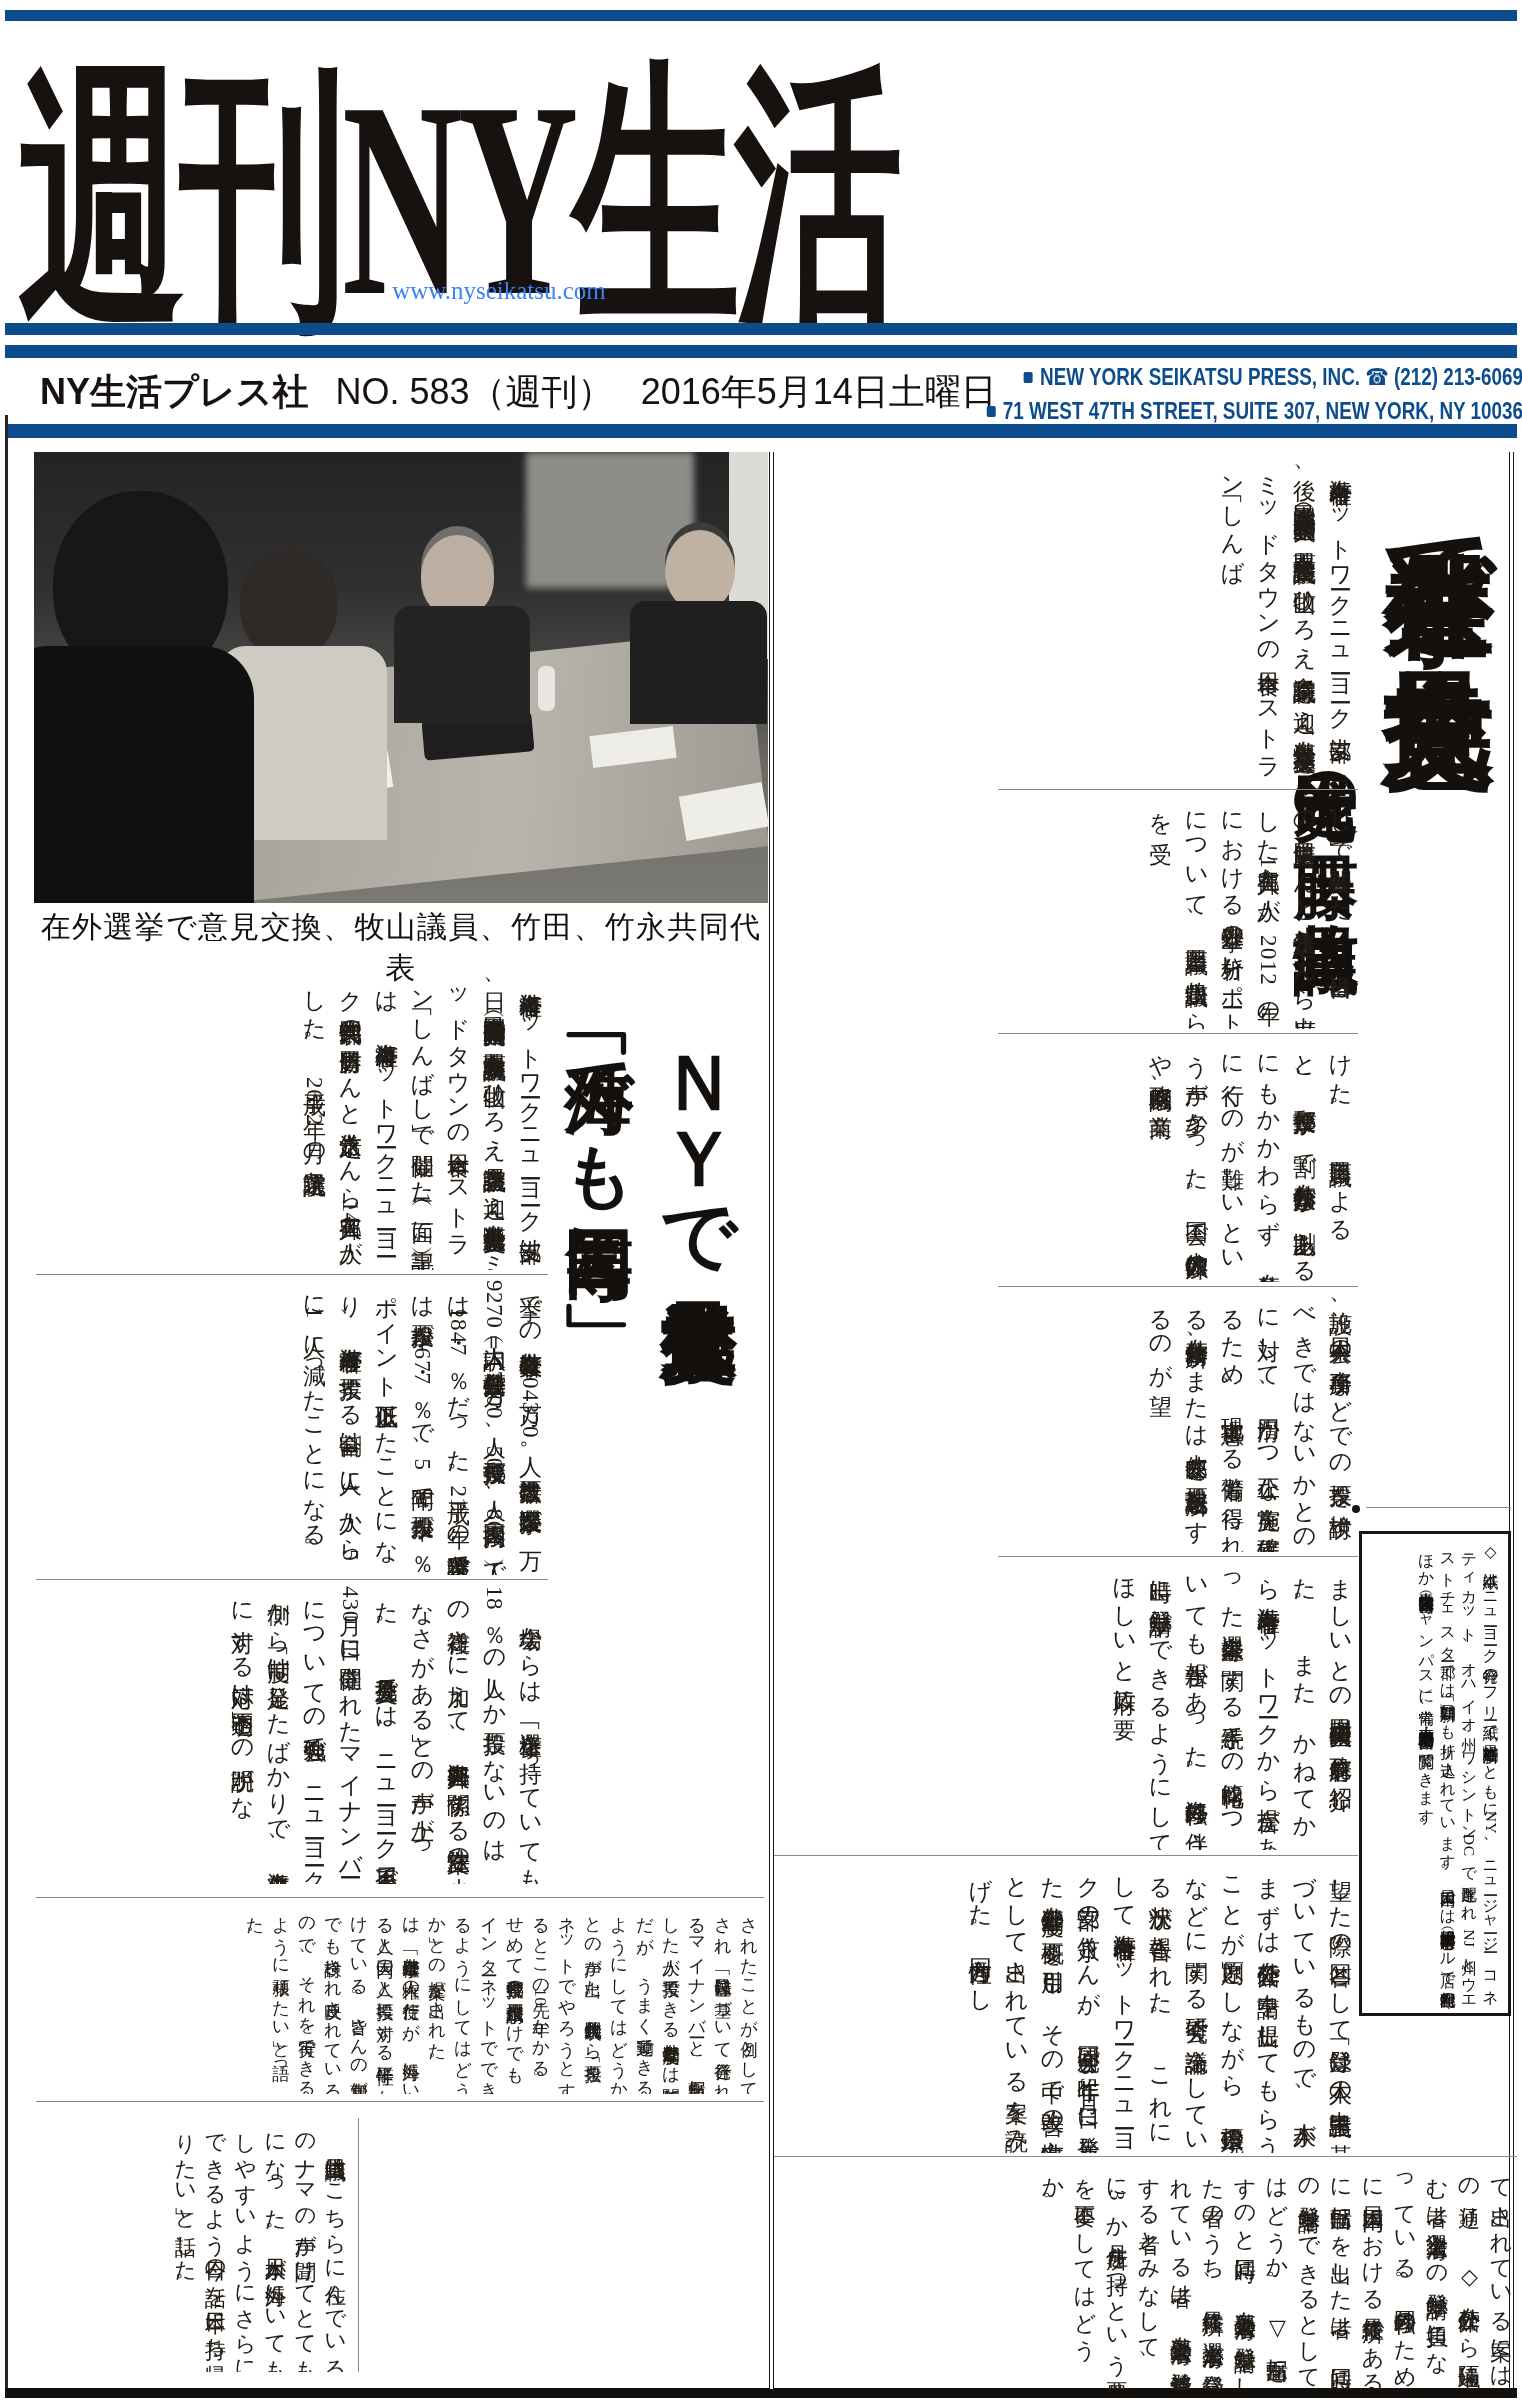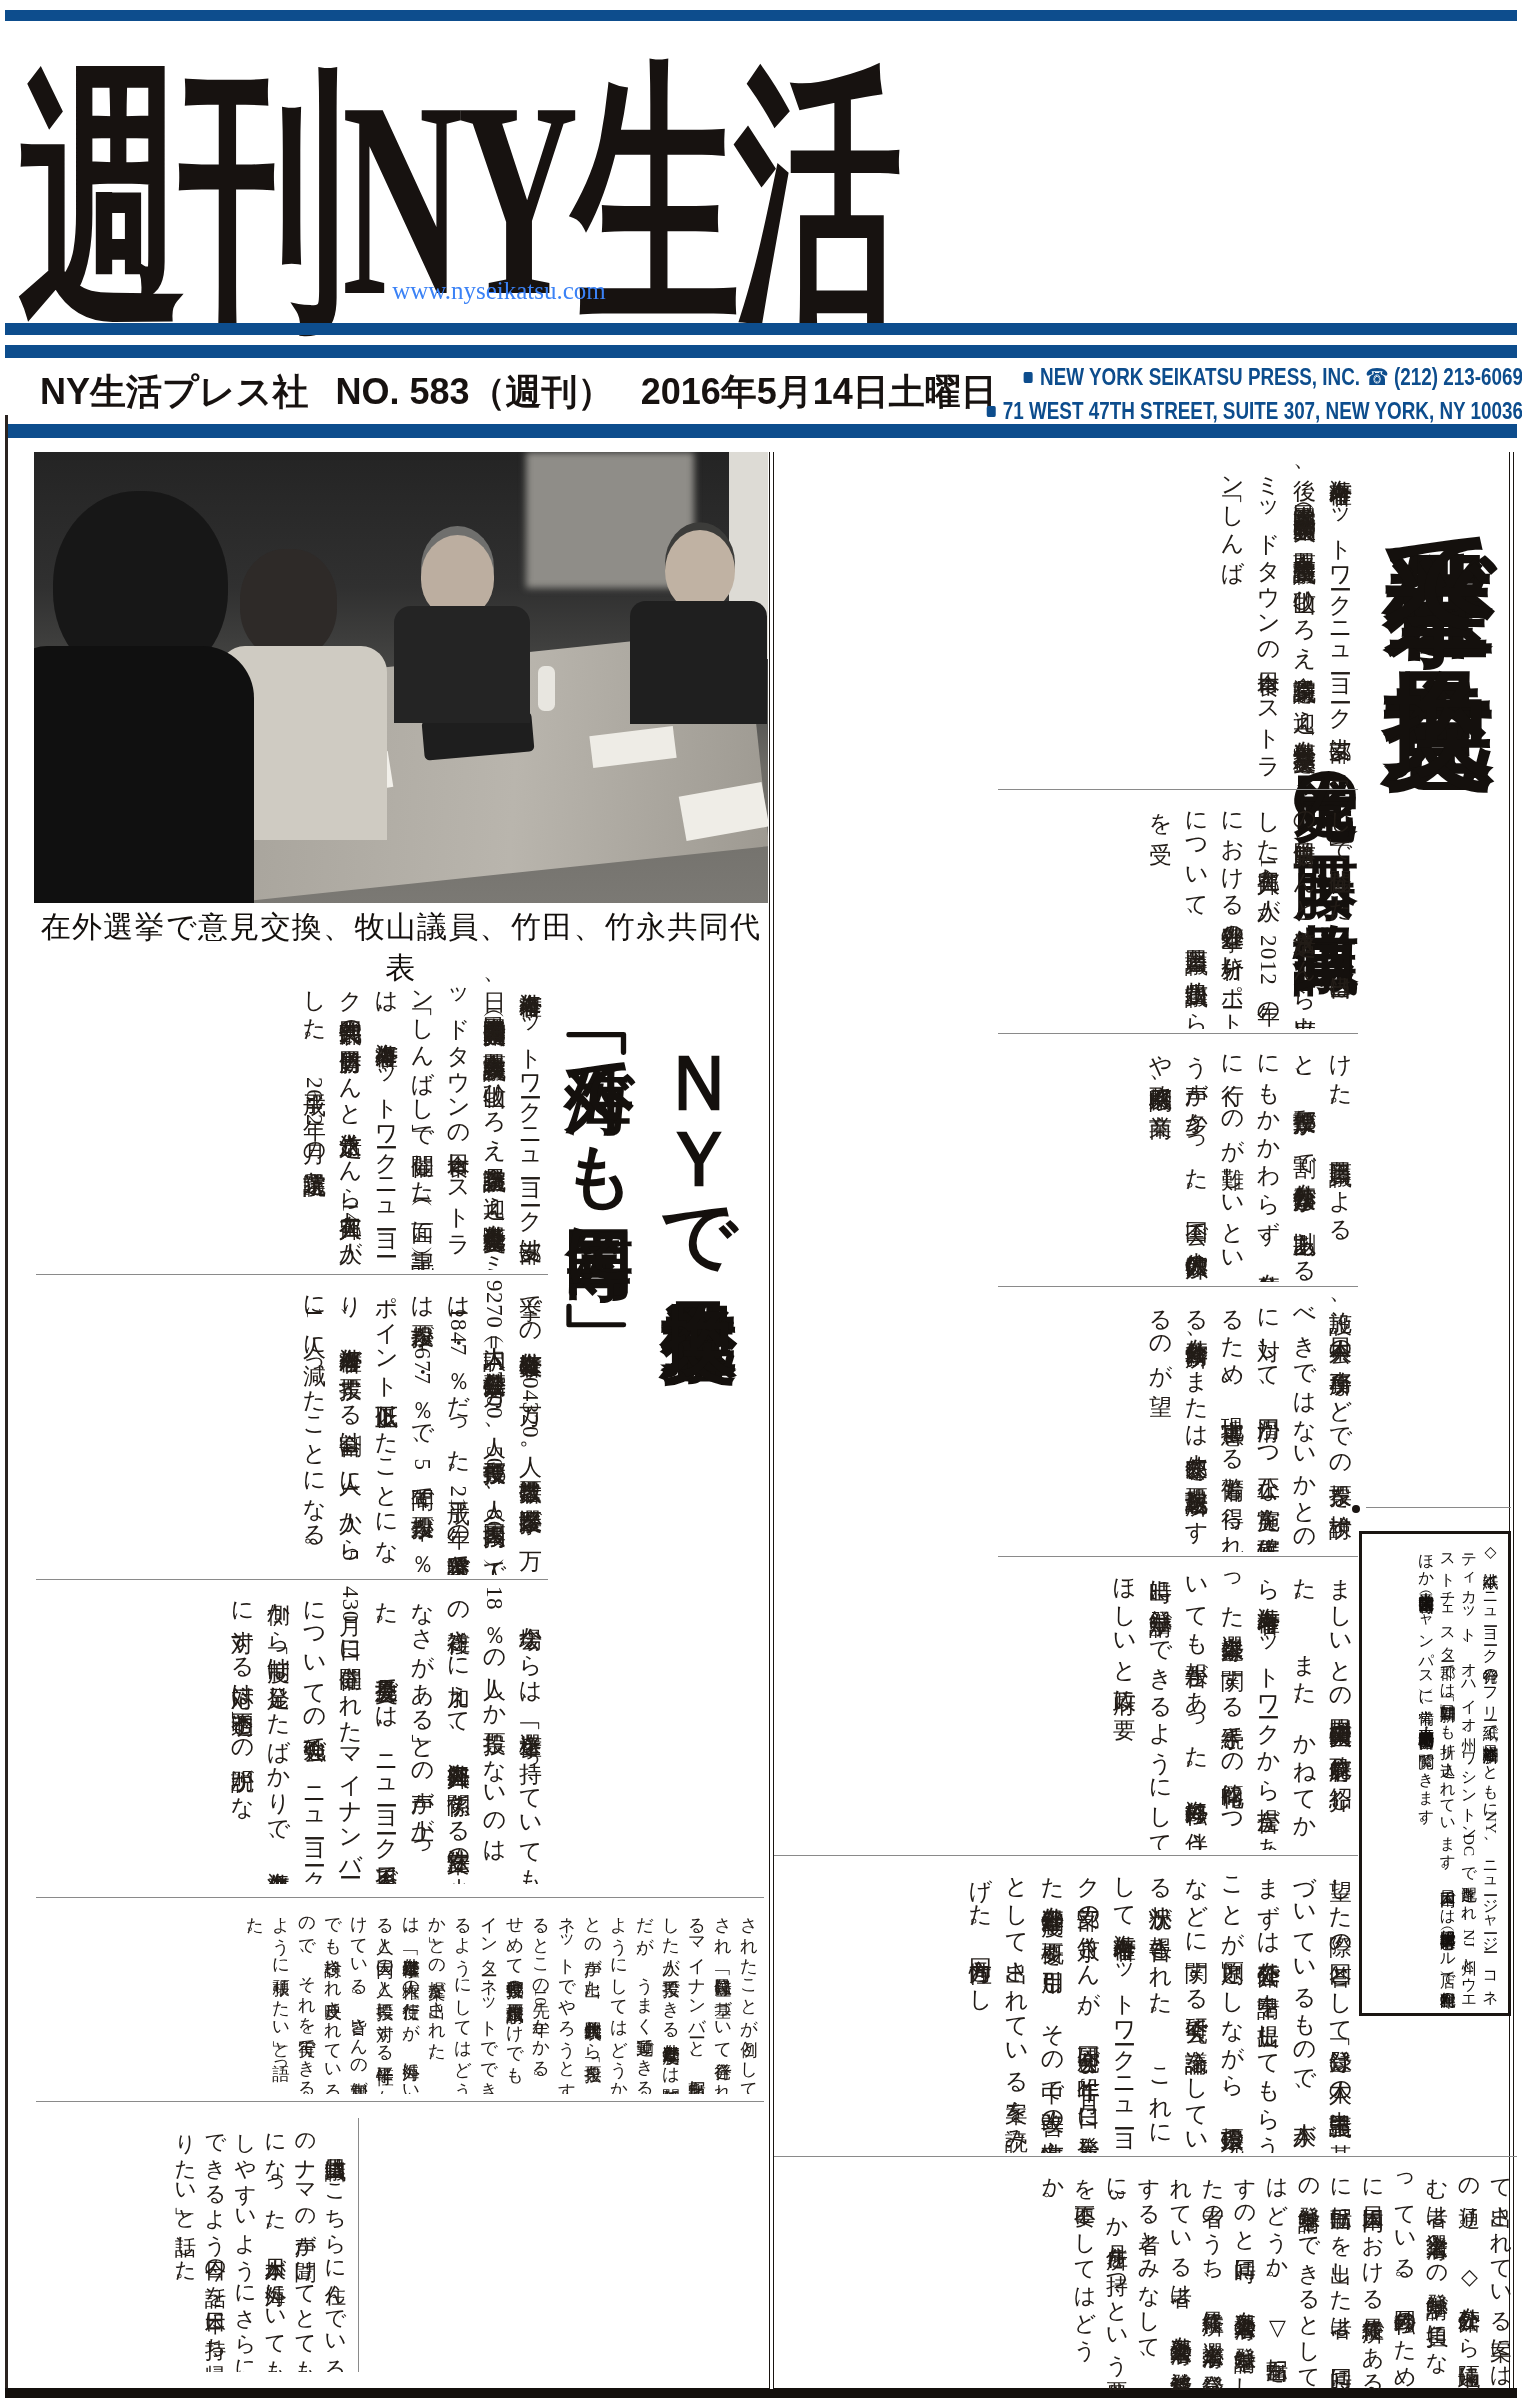--- a/index.html
+++ b/index.html
@@ -9,21 +9,21 @@
   .rule-h{position:absolute;background:#8a8a8a;height:1.3px;}
   .rule-v{position:absolute;background:#2a2320;}
   .dbl-v{position:absolute;border-left:1.9px solid #1a1512;border-right:1.9px solid #1a1512;width:3.2px;background:#fff;}
   
   #logo{position:absolute;left:18px;top:57px;font-size:279px;line-height:1.02;font-weight:700;
         letter-spacing:-9px;white-space:nowrap;transform:scale(.60,1);transform-origin:0 0;color:#171210;}
   #site{position:absolute;left:363px;top:277px;width:272px;text-align:center;font-size:25px;color:#3b82f6;}
   
   #info-left{position:absolute;left:40px;top:368px;font-size:36px;white-space:nowrap;color:#171210;}
   #info-left .pub{font-family:Liberation Sans, sans-serif;font-weight:700;}
-  #info-left .iss,#info-left .dat{font-family:"Liberation Sans","DejaVu Sans",sans-serif;font-weight:700;margin-left:18px;}
+  #info-left .iss,#info-left .dat{font-family:"Liberation Sans","DejaVu Sans",sans-serif;font-weight:400;margin-left:18px;}
   #contact{position:absolute;left:888px;top:360px;width:635px;transform:scaleX(.82);transform-origin:100% 0;
            font-family:"Liberation Sans","DejaVu Sans",sans-serif;font-weight:700;color:#0d4d8d;}
   .crow{display:flex;justify-content:flex-end;align-items:center;height:34px;font-size:23px;white-space:nowrap;}
   .sq{display:inline-block;width:11px;height:11px;background:#0d4d8d;border-radius:1.9px;margin-right:9px;flex:none;}
   
   #photo{position:absolute;left:34px;top:452px;width:734px;height:451px;overflow:hidden;
          background:linear-gradient(180deg,#242424 0%,#303030 30%,#4a4a48 52%,#6d6b66 70%,#7b7974 100%);}
   #photo .shape{position:absolute;}
   #caption{position:absolute;left:34px;top:907px;width:734px;text-align:center;font-size:30px;letter-spacing:1.3px;color:#14100d;}
   

